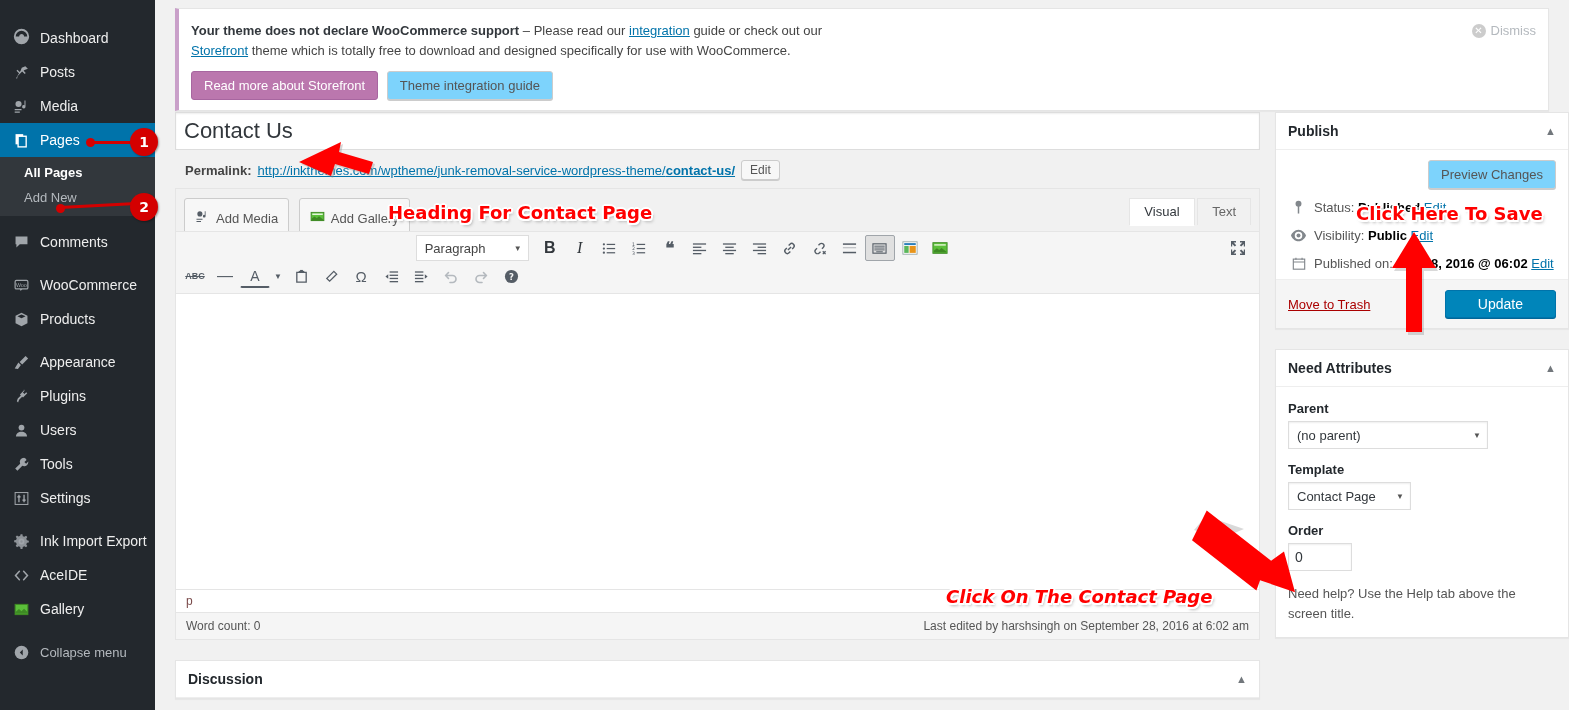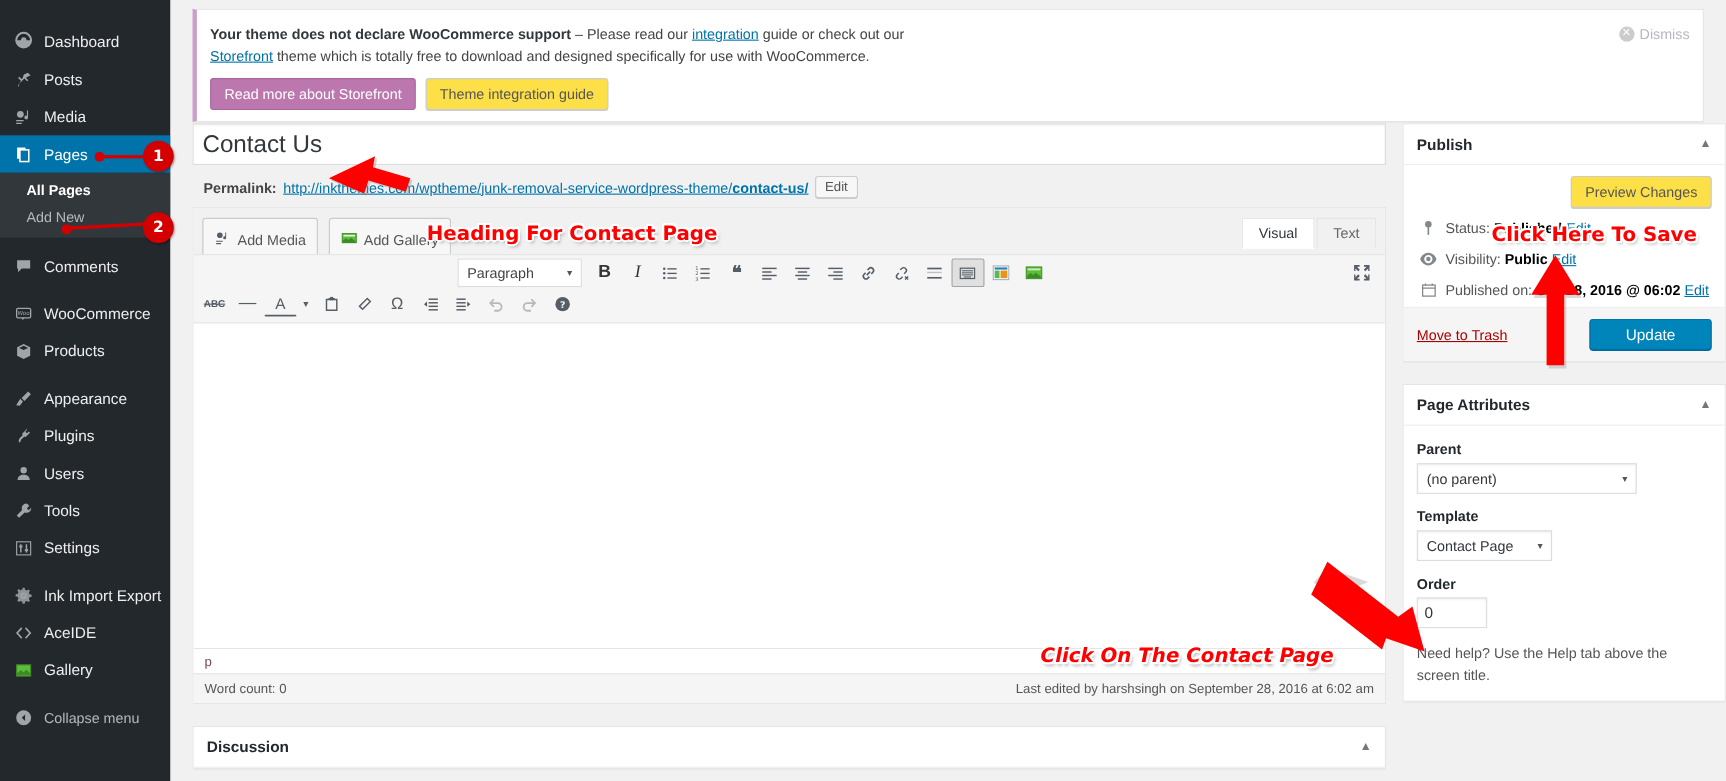--- a/index.html
+++ b/index.html
@@ -54,21 +54,21 @@
   }
   .notice p { margin:11px 0 10px 0; font-size:13px; line-height:1.55; color:#444; max-width:690px; }
   .notice a { color:#0073aa; }
   .notice strong { font-weight:bold; color:#32373c; }
   .btn-storefront {
     display:inline-block; background:#bb77ae; border:1px solid #a766a0;
     color:#fff; padding:6px 12px; font-size:13px; border-radius:3px;
     cursor:pointer; margin-right:5px;
   }
   .btn-secondary {
-    display:inline-block; background:#fde047; border:1px solid #ccc;
+    display:inline-block; background:#7dd3fc; border:1px solid #ccc;
     color:#555; padding:6px 12px; font-size:13px; border-radius:3px;
     cursor:pointer; box-shadow:0 1px 0 #ccc;
   }
   .dismiss {
     position:absolute; right:12px; top:14px; color:#b4b9be;
     font-size:13px; cursor:pointer; display:flex; align-items:center; gap:5px;
   }
   .dismiss .xcirc {
     width:14px; height:14px; border-radius:50%; background:#ccc;
     color:#fff; font-size:10px; line-height:14px; text-align:center;
@@ -682,21 +682,21 @@
           </div>
         </div>
         <div class="major-actions">
           <span class="trash-link">Move to Trash</span>
           <span class="btn-primary">Update</span>
         </div>
       </div>
 
       <div class="postbox" id="pageparentdiv">
         <div class="hndl">
-          <span class="t">Page Attributes</span>
+          <span class="t">Need Attributes</span>
           <span class="toggle-ind">▲</span>
         </div>
         <div class="inside">
           <div class="attr-label">Parent</div>
           <div class="sel parent-sel">
             <span>(no parent)</span>
             <span class="caret">▼</span>
           </div>
           <div class="attr-label" style="margin-top:13px;">Template</div>
           <div class="sel tpl-sel">

